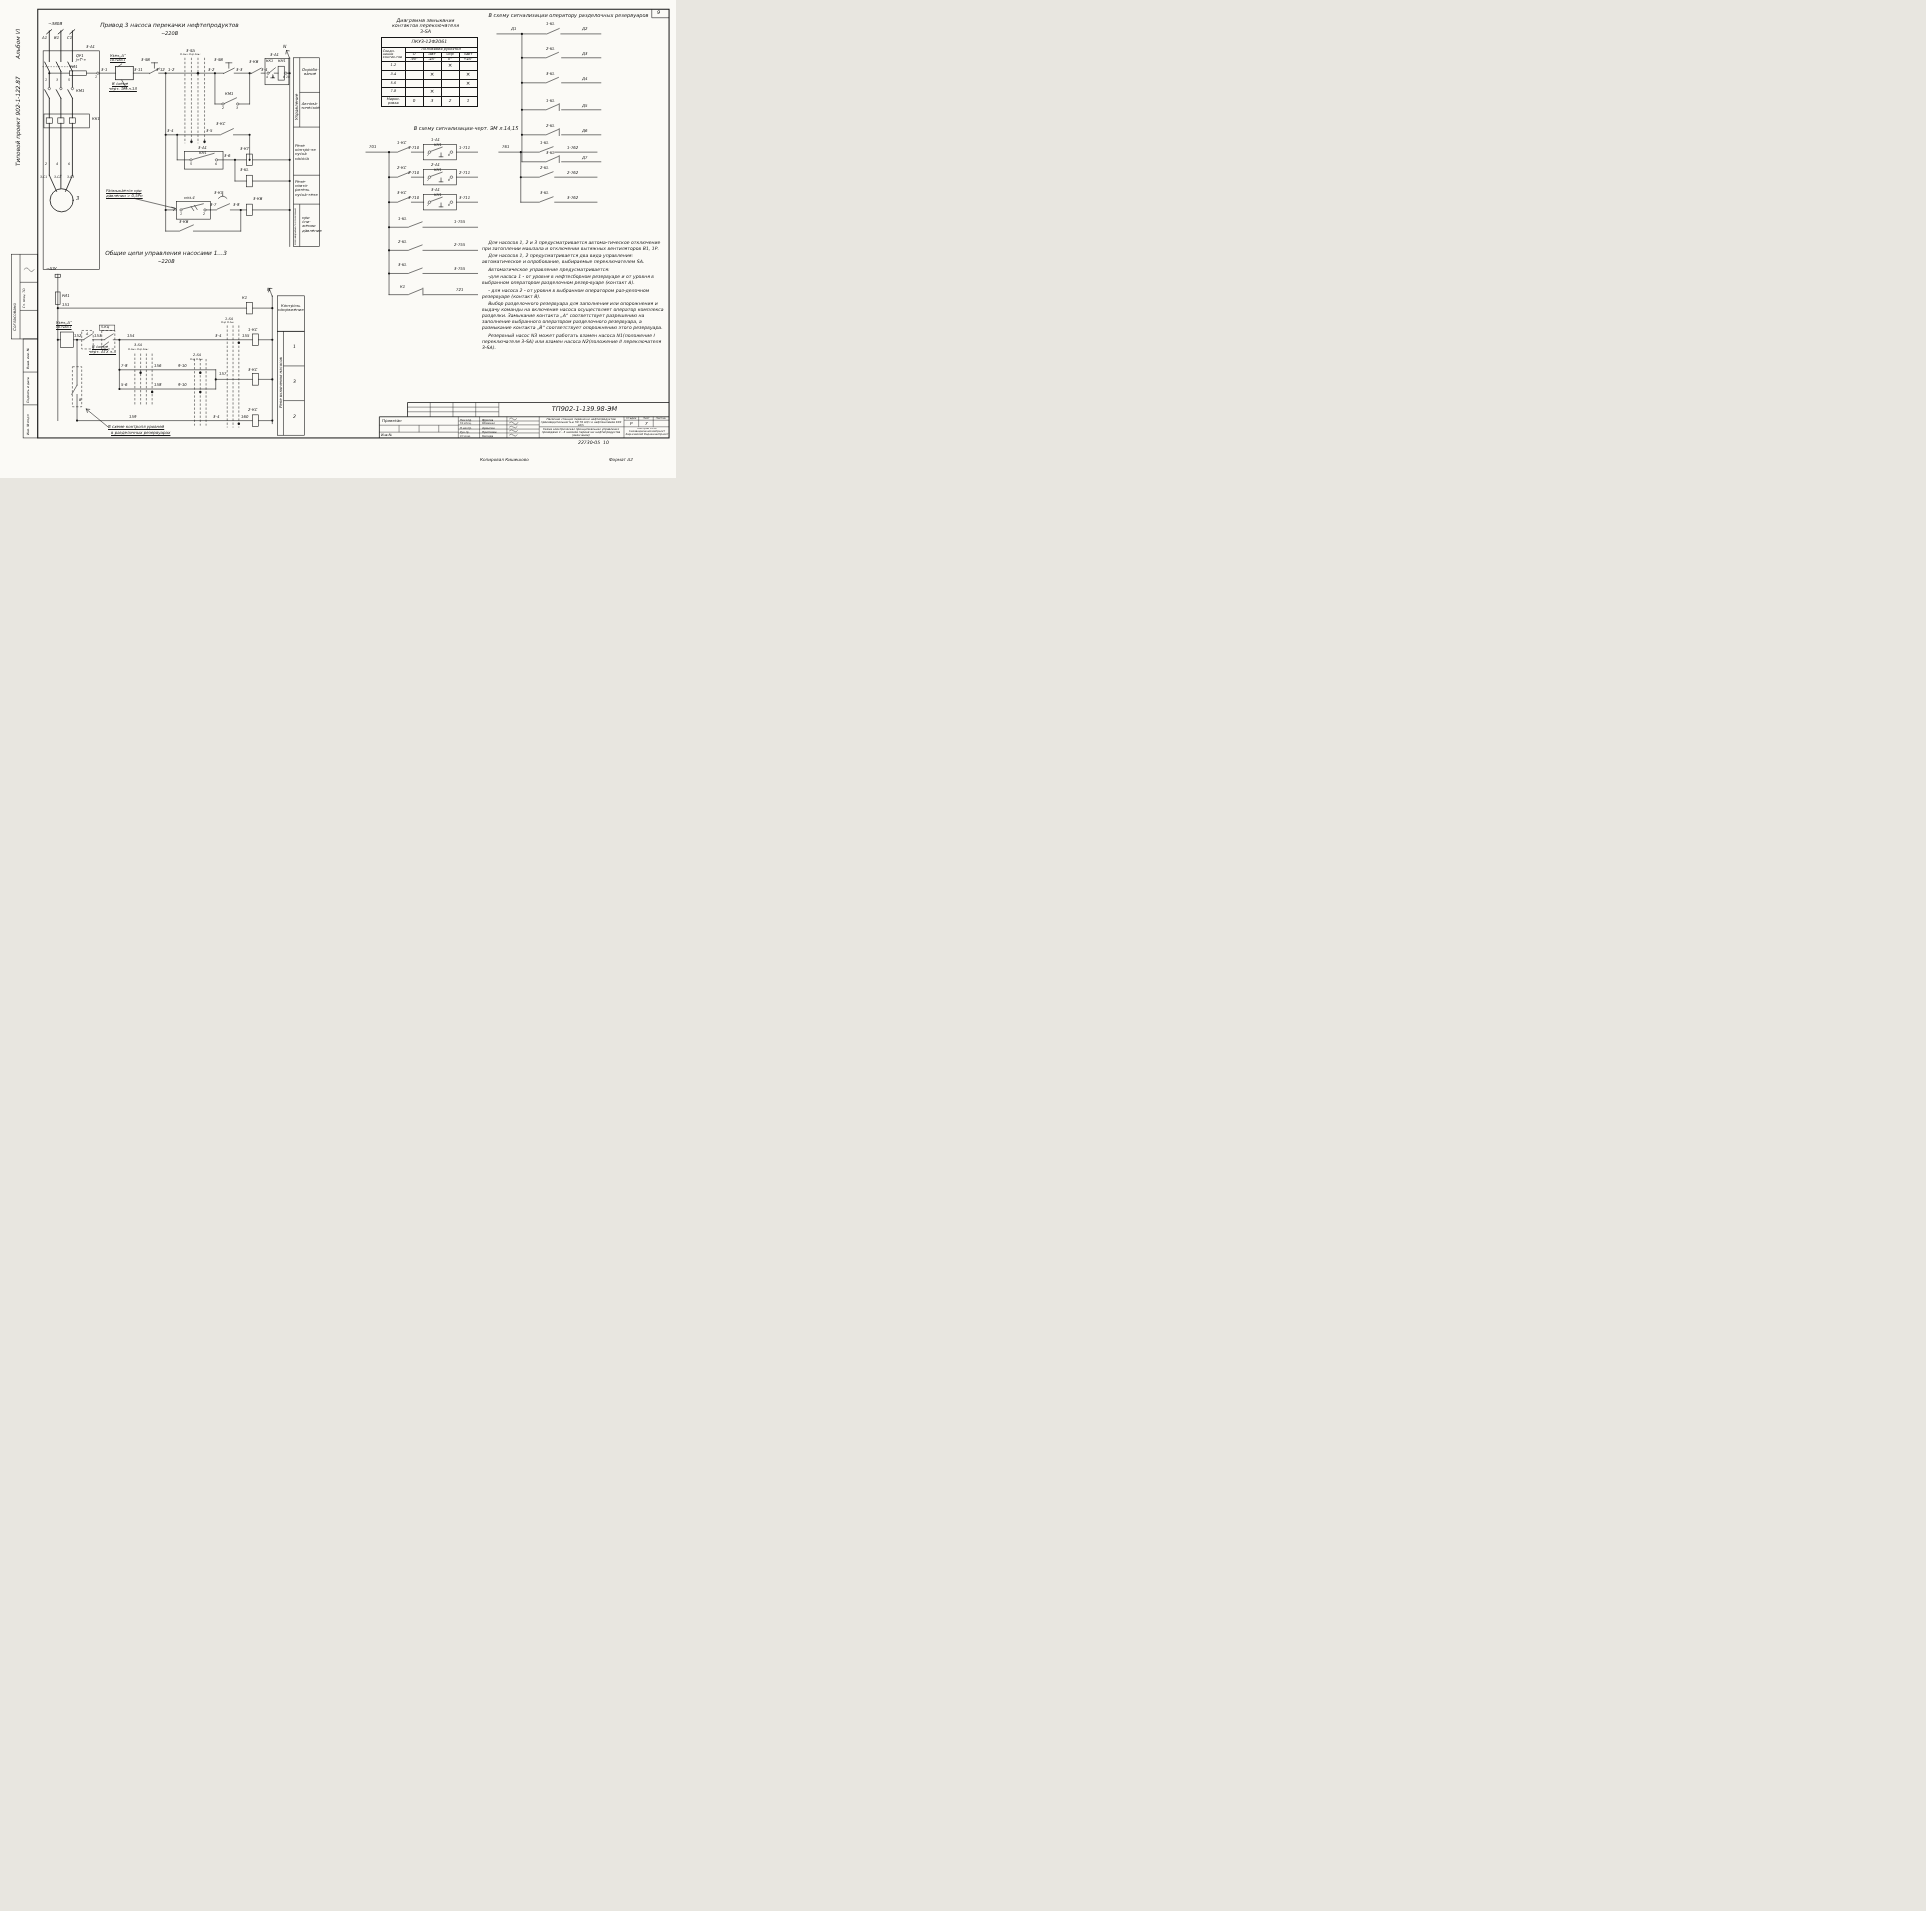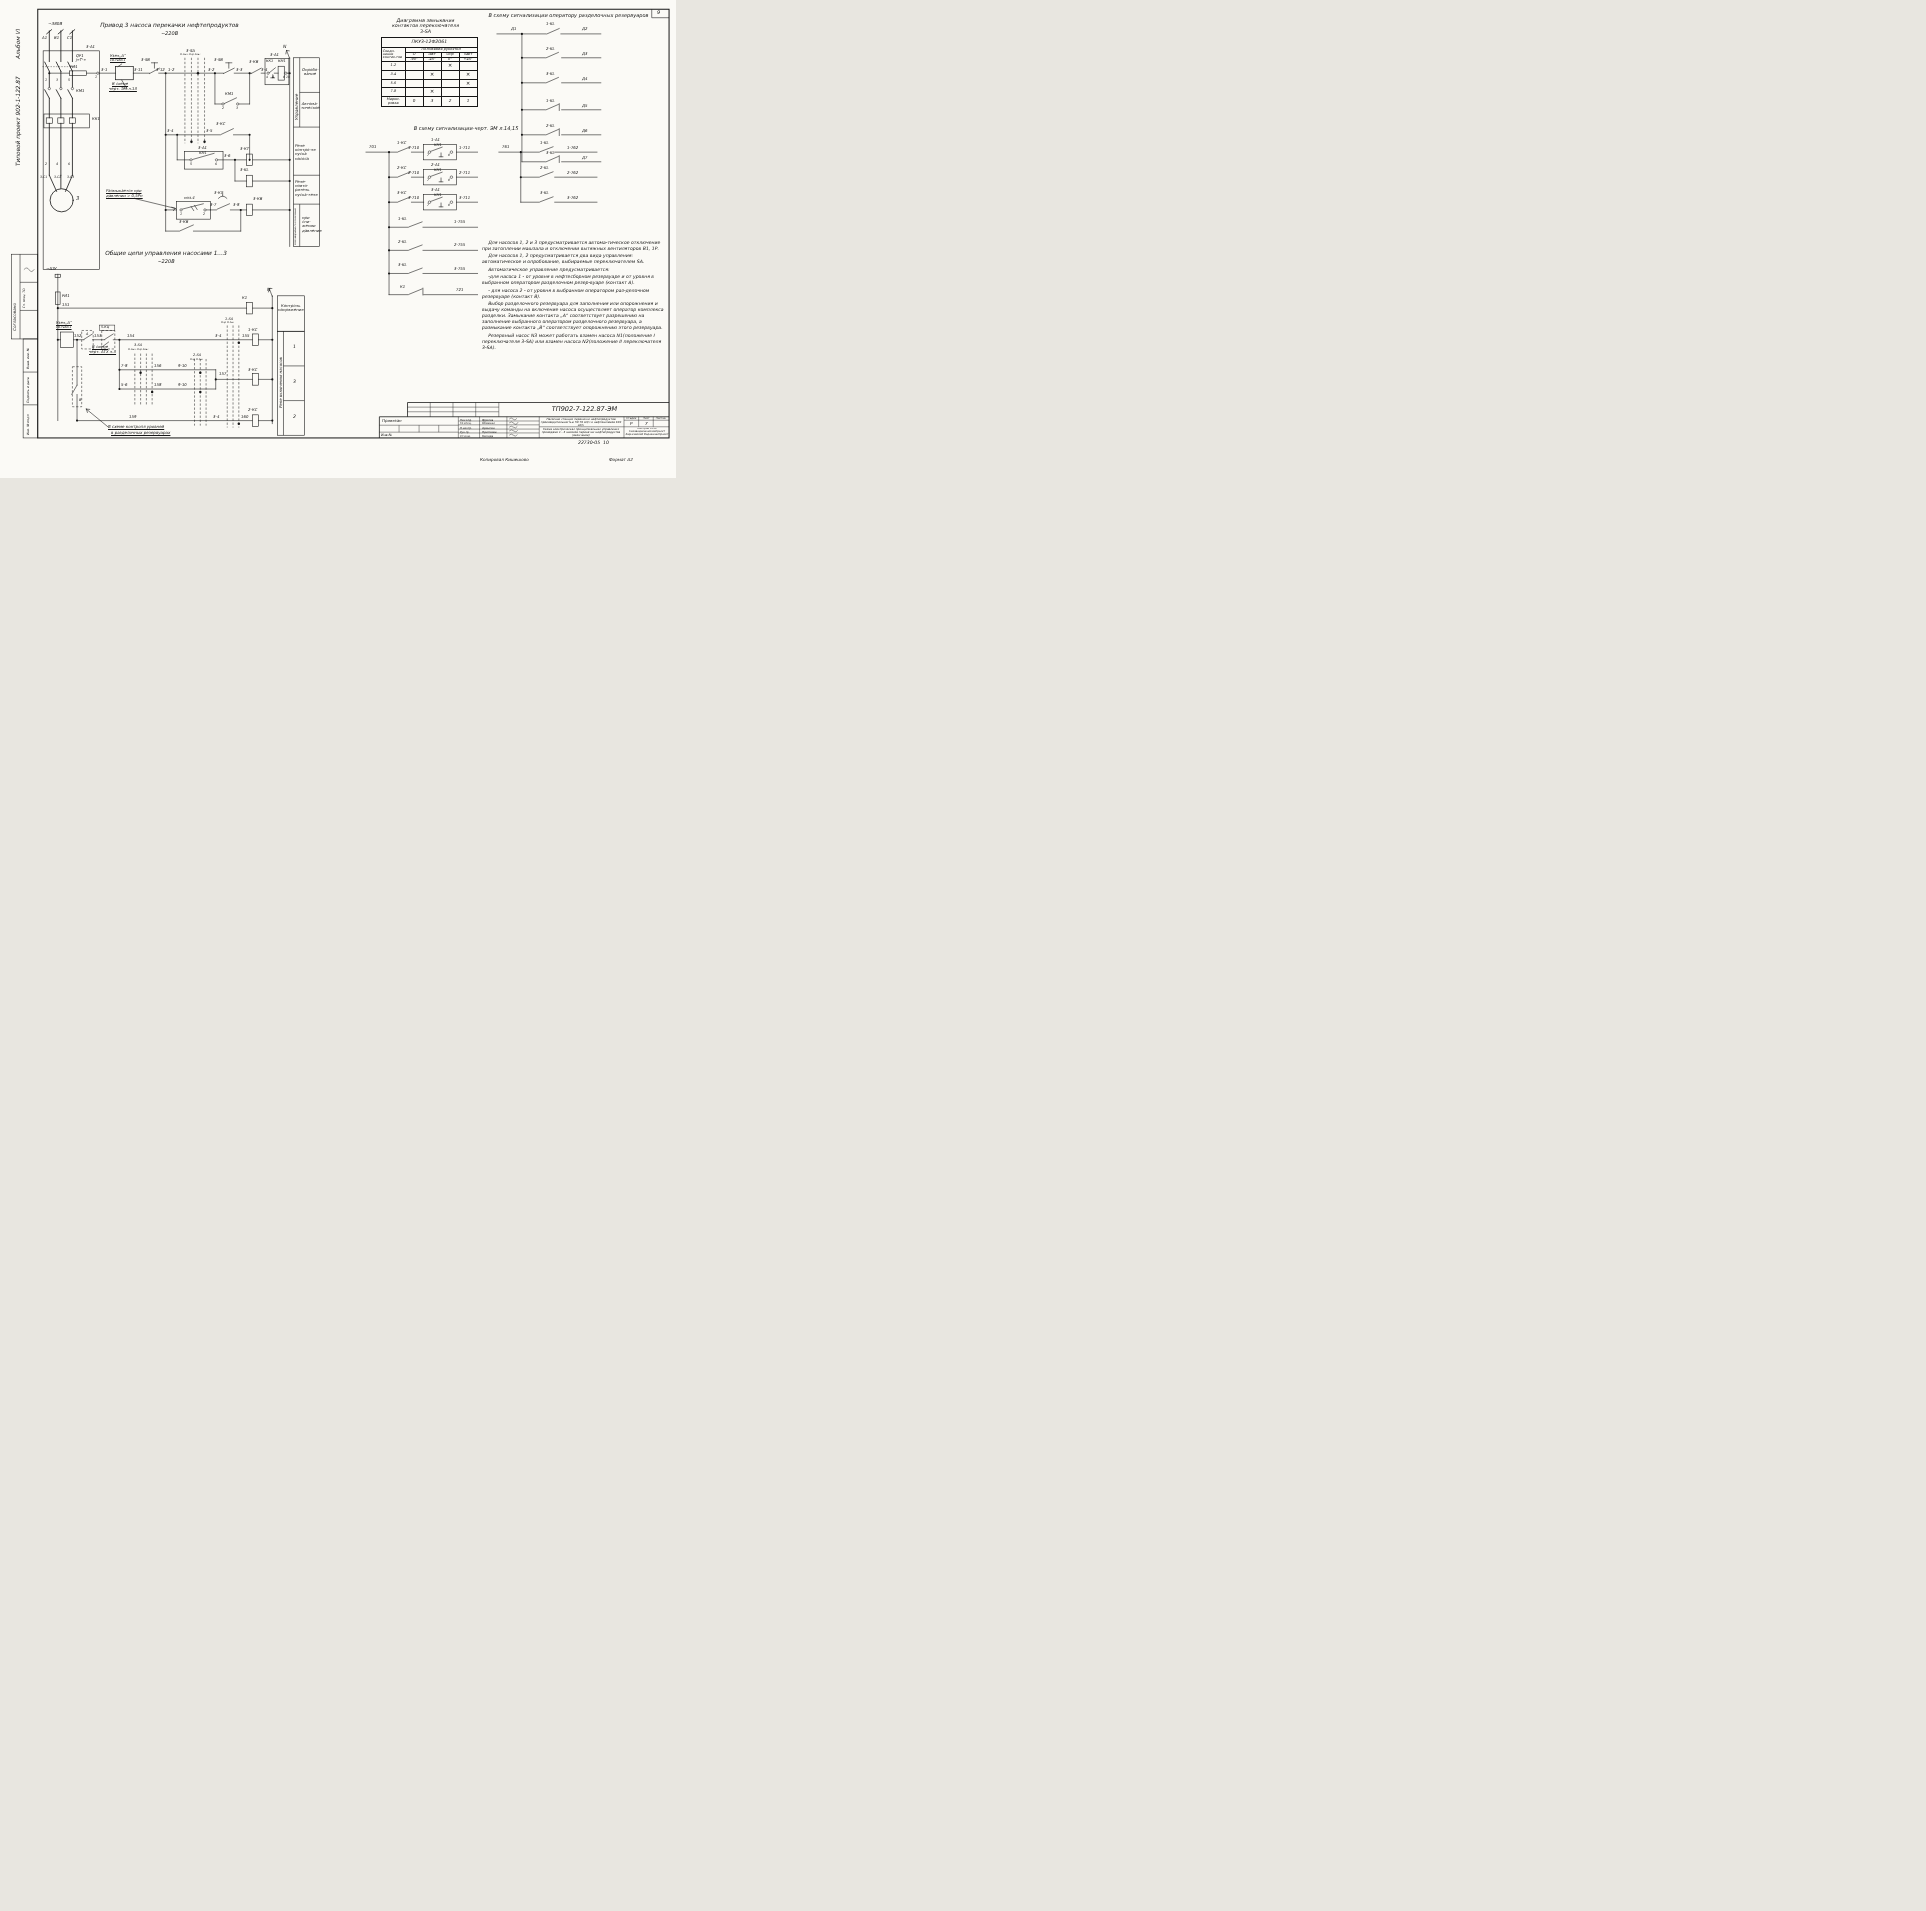--- a/index.html
+++ b/index.html
@@ -512,21 +512,21 @@
   <div id="textblock">
     <p>Для насосов 1, 2 и 3 предусматривается автома-тическое отключение при затоплении машзала и отключении вытяжных вентиляторов В1, 1Р.</p>
     <p>Для насосов 1, 2 предусматривается два вида управления: автоматическое и опробование, выбираемые переключателем SA.</p>
     <p>Автоматическое управление предусматривается:</p>
     <p>-для насоса 1 - от уровня в нефтесборном резервуаре и от уровня в выбранном оператором разделочном резер-вуаре (контакт А).</p>
     <p>- для насоса 2 - от уровня в выбранном оператором раз-делочном резервуаре (контакт В).</p>
     <p>Выбор разделочного резервуара для заполнения или опорожнения и выдачу команды на включение насоса осуществляет оператор комплекса разделки. Замыкание контакта „А“ соответствует разрешению на заполнение выбранного оператором разделочного резервуара, а размыкание контакта „В“ соответствует опорожнению этого резервуара.</p>
     <p>Резервный насос N3 может работать взамен насоса N1(положение I переключателя 3-SA) или взамен насоса N2(положение II переключателя 3-SA).</p>
   </div>
 
-  <div class="tbcell c" style="left:500px;top:405px;width:169px;font-size:6.5px;">ТП902-7-122.87-ЭМ</div>
+  <div class="tbcell c" style="left:500px;top:405px;width:169px;font-size:6.5px;">ТП902-1-139.98-ЭМ</div>
   <div class="tbcell" style="left:382px;top:418px;font-size:3.9px;">Привязан</div>
   <div class="tbcell" style="left:381px;top:433px;font-size:3.3px;">Инв.№</div>
 
   <div class="tbcell" style="left:460px;top:418px;font-size:2.7px;">Нач.отд.</div>
   <div class="tbcell" style="left:482px;top:418px;font-size:2.9px;">Фролов</div>
   <div class="tbcell" style="left:460px;top:421px;font-size:2.7px;">Гл.спец.</div>
   <div class="tbcell" style="left:482px;top:421px;font-size:2.9px;">Обозная</div>
   <div class="tbcell" style="left:460px;top:426px;font-size:2.7px;">Н.контр.</div>
   <div class="tbcell" style="left:482px;top:426px;font-size:2.9px;">Аронсон</div>
   <div class="tbcell" style="left:460px;top:430px;font-size:2.7px;">Рук.гр.</div>

